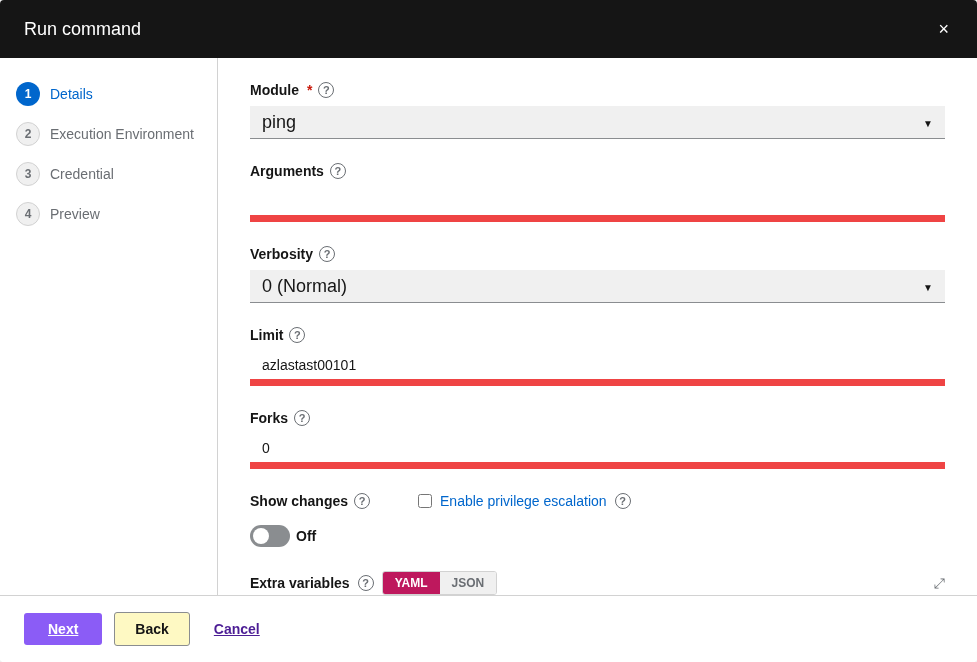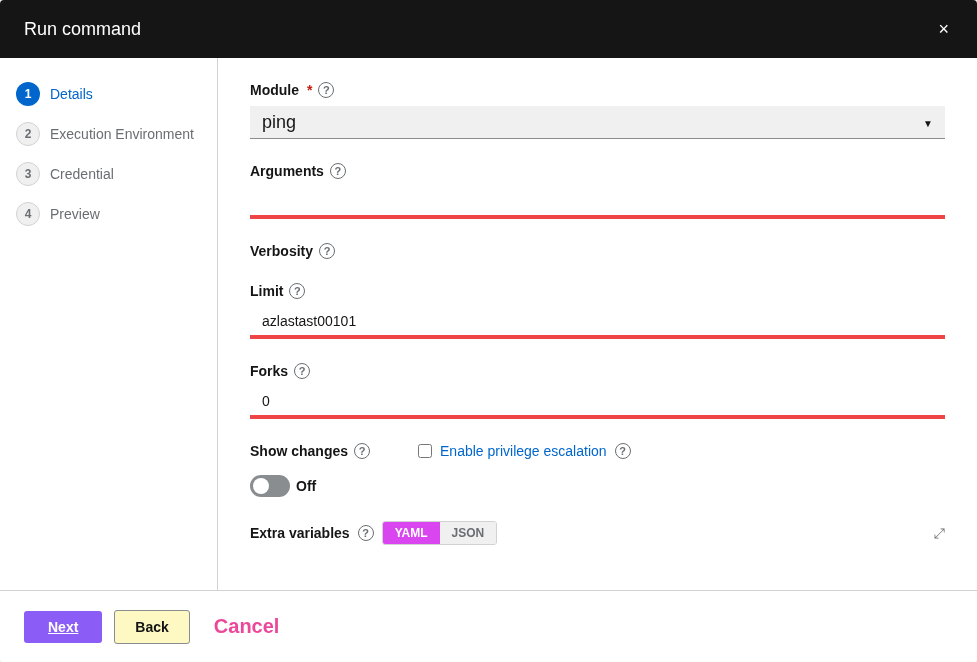--- a/index.html
+++ b/index.html
@@ -160,21 +160,21 @@
       top: 50%;
       transform: translateY(-50%);
       font-size: 10px;
       color: #151515;
       pointer-events: none;
     }
     .form-input {
       width: 100%;
       padding: 6px 12px;
       border: none;
-      border-bottom: 4px solid #ef4444;
+      border-bottom: 7px solid #ef4444;
       background: transparent;
       font-size: 14px;
       color: #151515;
       outline: none;
     }
     .inline-row {
       display: flex;
       align-items: flex-start;
       gap: 48px;
       margin-bottom: 24px;
@@ -243,21 +243,21 @@
     .tab-btn {
       padding: 4px 12px;
       font-size: 12px;
       font-weight: 600;
       border: none;
       cursor: pointer;
       background: #f0f0f0;
       color: #6a6e73;
     }
     .tab-btn.active {
-      background: #d946ef;
+      background: #be185d;
       color: #fff;
     }
     .expand-icon {
       margin-left: auto;
       color: #6a6e73;
       cursor: pointer;
       font-size: 14px;
     }
     .modal-footer {
       border-top: 1px solid #d2d2d2;
@@ -285,25 +285,26 @@
       border: 1px solid #8a8d90;
       padding: 8px 20px;
       font-size: 14px;
       font-weight: 600;
       border-radius: 3px;
       cursor: pointer;
     }
     .btn-link {
       background: none;
       border: none;
-      color: #ec4899;
-      font-size: 20px;
+      color: #4c1d95;
+      font-size: 14px;
       cursor: pointer;
       padding: 8px 12px;
       font-weight: 600;
+      text-decoration: underline;
     }
   </style>
 </head>
 <body>
 
 <div class="modal-overlay">
   <div class="modal">
 
     <div class="modal-header">
       <h1>Run command</h1>
@@ -363,20 +364,30 @@
             <span>Arguments</span>
             <span class="help-icon">?</span>
           </div>
           <input type="text" class="form-input" value="" style="">
         </div>
 
         <div class="form-group">
           <div class="form-label">
             <span>Verbosity</span>
             <span class="help-icon">?</span>
+          </div>
+          <div class="select-wrapper">
+            <select class="form-select">
+              <option value="0" selected="">0 (Normal)</option>
+              <option value="1">1 (Verbose)</option>
+              <option value="2">2 (More Verbose)</option>
+              <option value="3">3 (Debug)</option>
+              <option value="4">4 (Connection Debug)</option>
+              <option value="5">5 (WinRM Debug)</option>
+            </select>
           </div>
         </div>
 
         <div class="form-group">
           <div class="form-label">
             <span>Limit</span>
             <span class="help-icon">?</span>
           </div>
           <input type="text" class="form-input" value="azlastast00101" style="">
         </div>

